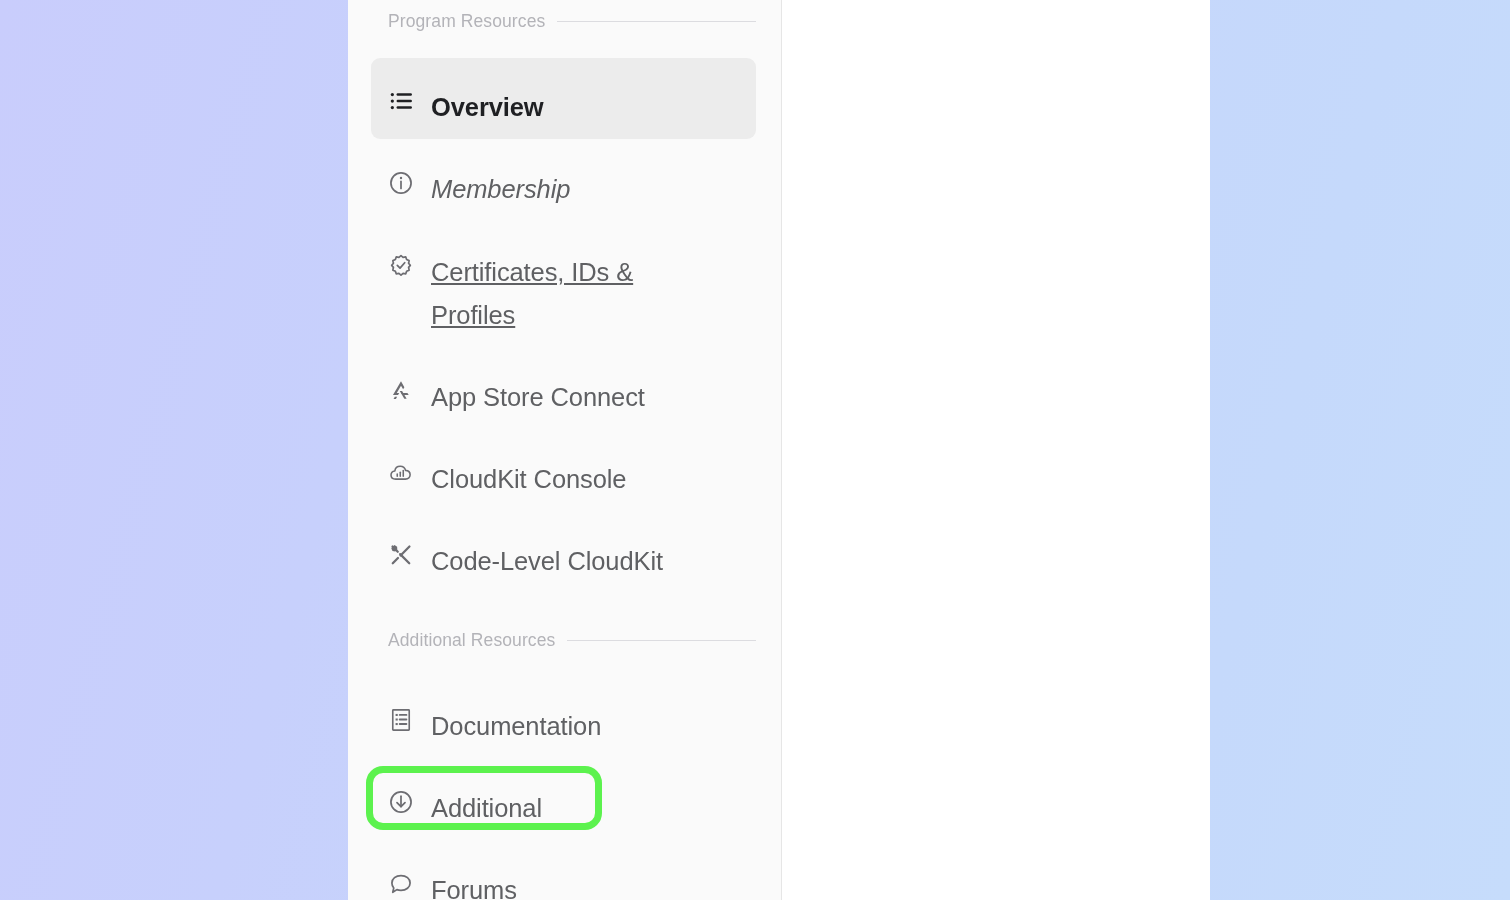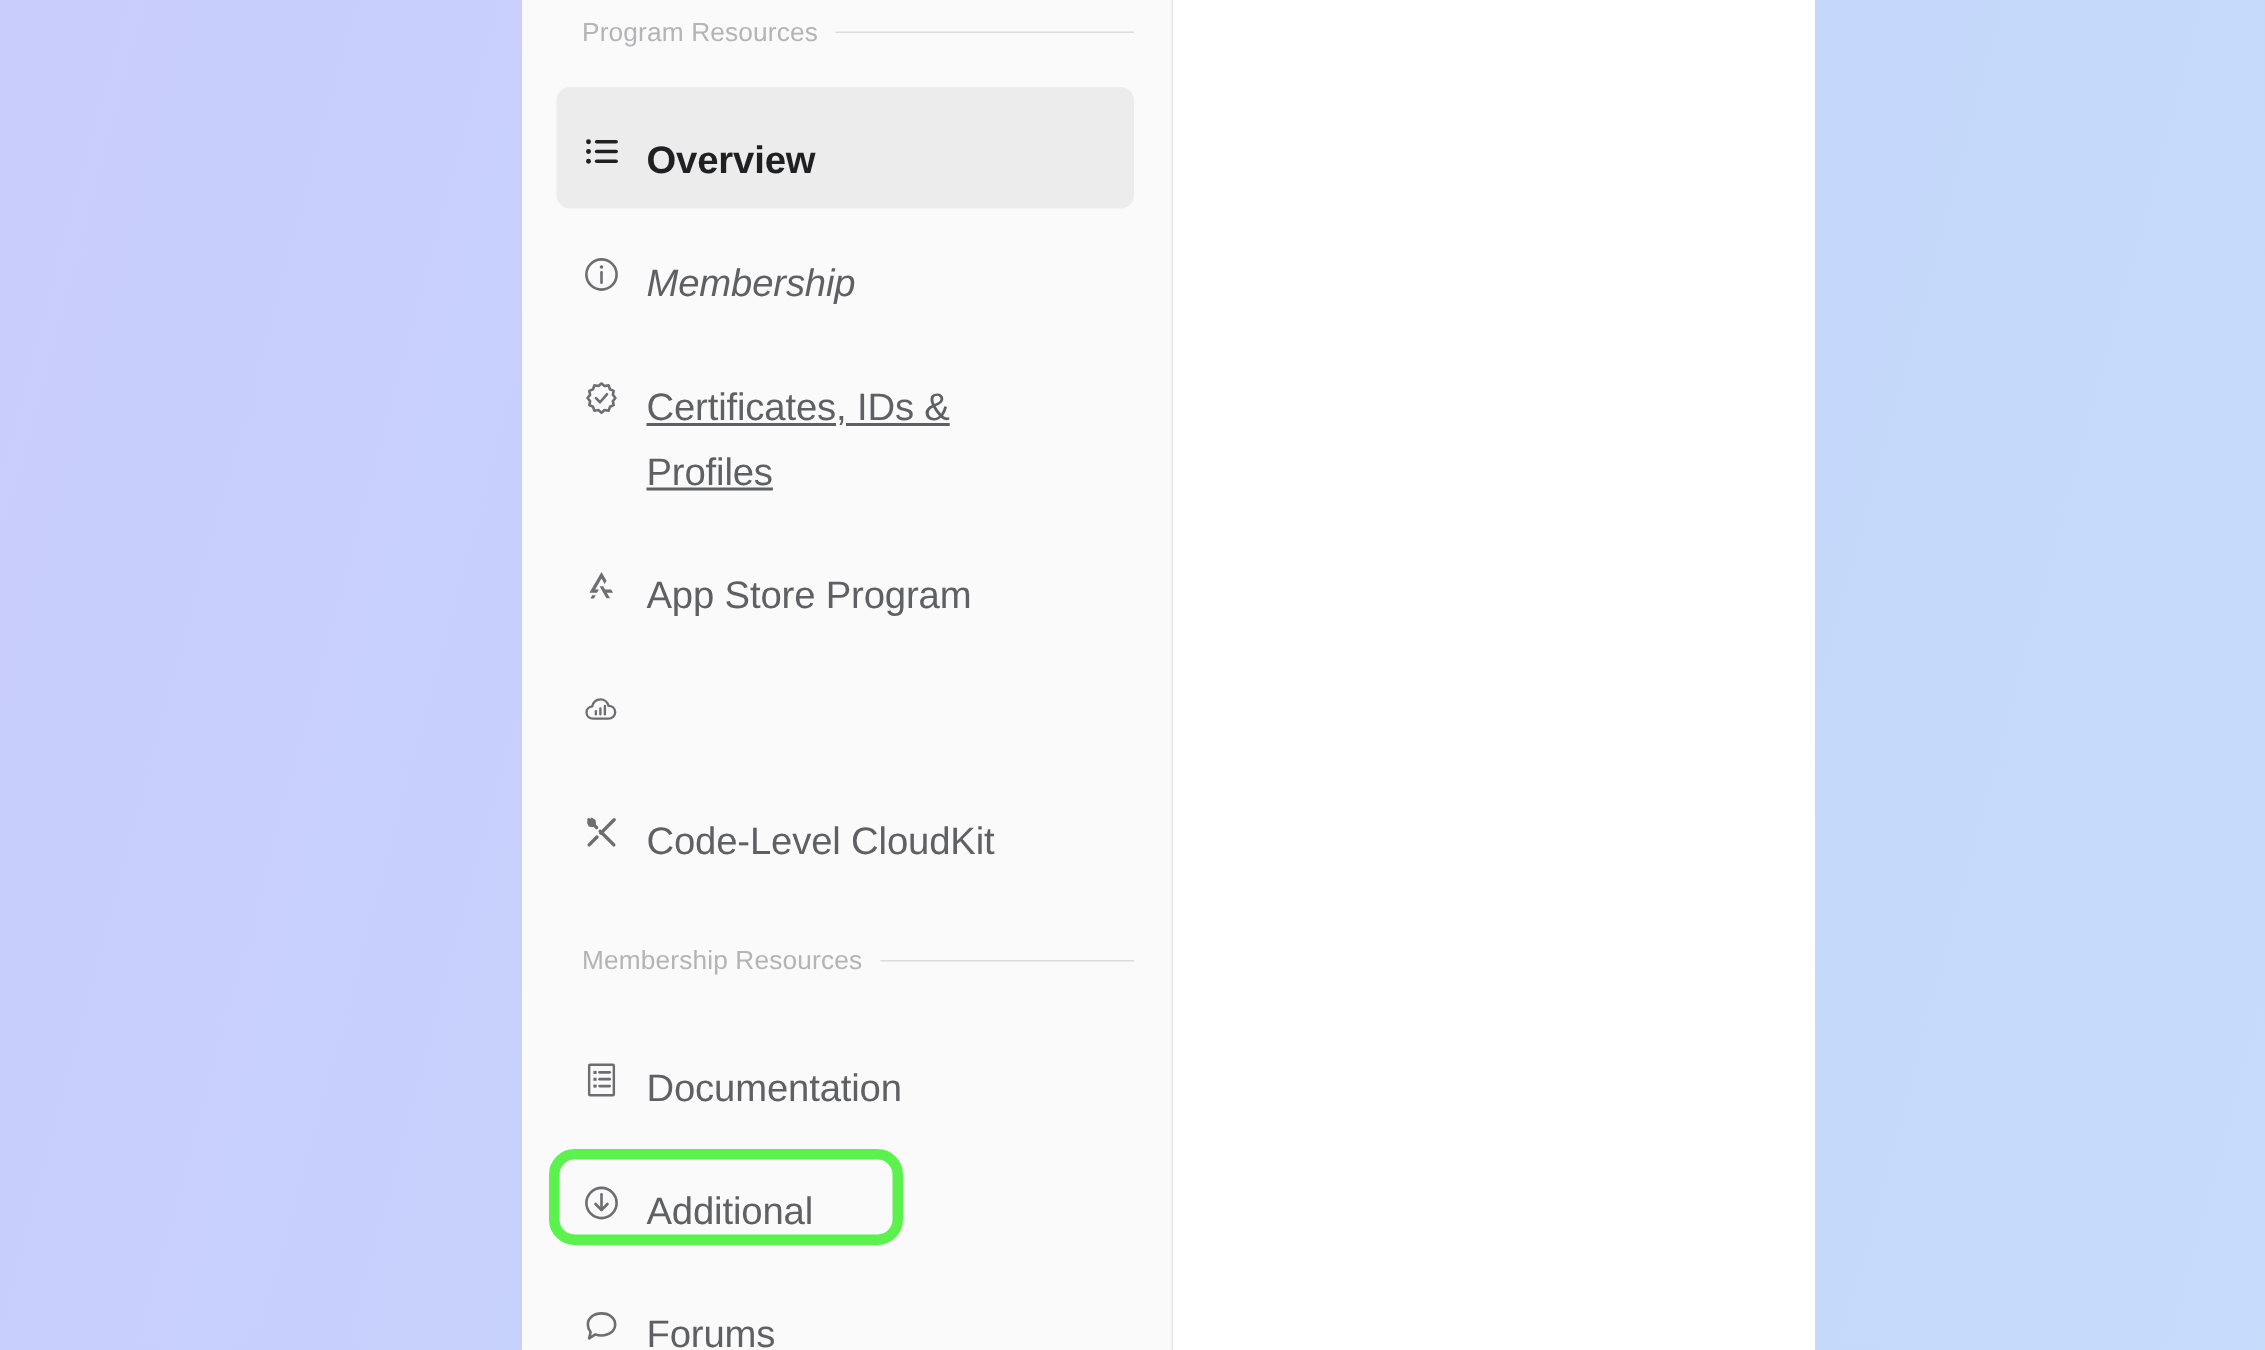--- a/index.html
+++ b/index.html
@@ -161,49 +161,50 @@
 
     <div class="nav-item" style="top:348px;">
       <span class="icon">
         <svg width="26" height="26" viewBox="0 0 24 24" fill="currentColor" stroke="none">
           <path d="M12 3.1 15.1 8.5 13.95 10.45 12 7.1 8.1 13.8 10.4 13.8 9.25 15.8 4.6 15.8 Z"></path>
           <path d="M13.0 11.9 17.2 19.2 15.05 19.2 10.85 11.9 Z"></path>
           <path d="M12.2 13.8 17.95 13.8 19.1 15.8 13.35 15.8 Z"></path>
           <path d="M8.45 17.4 6.3 17.4 5.15 19.4 7.3 19.4 Z"></path>
         </svg>
       </span>
-      <span class="label">App Store Program</span>
+      <span class="label">App Store Connect</span>
     </div>
 
     <div class="nav-item" style="top:430px;">
       <span class="icon">
         <svg width="27" height="27" viewBox="0 0 26 26" fill="none" stroke="currentColor" stroke-width="1.5" stroke-linecap="round" stroke-linejoin="round">
           <path d="M7.4 18.4 C4.6 18.4 2.9 16.6 2.9 14.4 C2.9 12.3 4.5 10.7 6.6 10.5 C6.9 7.9 9.1 6.0 11.8 6.0 C14.3 6.0 16.4 7.7 16.9 10.0 C19.4 10.2 21.3 12.0 21.3 14.3 C21.3 16.6 19.4 18.4 16.8 18.4 Z"></path>
           <line x1="8.9" y1="15.6" x2="8.9" y2="13.6"></line>
           <line x1="11.8" y1="15.6" x2="11.8" y2="11.9"></line>
           <line x1="14.7" y1="15.6" x2="14.7" y2="10.2"></line>
         </svg>
       </span>
+      <span class="label">CloudKit Console</span>
     </div>
 
     <div class="nav-item" style="top:512px;">
       <span class="icon">
         <svg width="26" height="26" viewBox="0 0 24 24" fill="none" stroke="currentColor" stroke-width="2.1" stroke-linecap="round" stroke-linejoin="round">
           <path d="M4.2 4.2 L9.0 9.0"></path>
           <path d="M11.2 11.2 L19.6 19.6"></path>
           <path d="M19.8 4.2 L11.6 12.4"></path>
           <path d="M9.2 14.8 L4.4 19.6"></path>
           <path d="M3.0 5.6 L6.0 2.8 L8.4 4.3 L8.6 6.9 L6.6 8.7 L4.1 8.3 Z" fill="currentColor" stroke="none"></path>
         </svg>
       </span>
       <span class="label">Code-Level CloudKit</span>
     </div>
 
     <div class="section-header" style="top:630px;">
-      <span class="label">Membership Resources</span>
+      <span class="label">Additional Resources</span>
       <span class="rule"></span>
     </div>
 
     <div class="nav-item" style="top:677px;">
       <span class="icon">
         <svg width="26" height="26" viewBox="0 0 24 24" fill="none" stroke="currentColor" stroke-width="1.5" stroke-linecap="round">
           <rect x="4.4" y="2.6" width="15.2" height="18.8" rx="0.6"></rect>
           <rect x="7.0" y="6.4" width="2.0" height="1.9" fill="currentColor" stroke="none"></rect>
           <rect x="7.0" y="10.6" width="2.0" height="1.9" fill="currentColor" stroke="none"></rect>
           <rect x="7.0" y="14.8" width="2.0" height="1.9" fill="currentColor" stroke="none"></rect>

